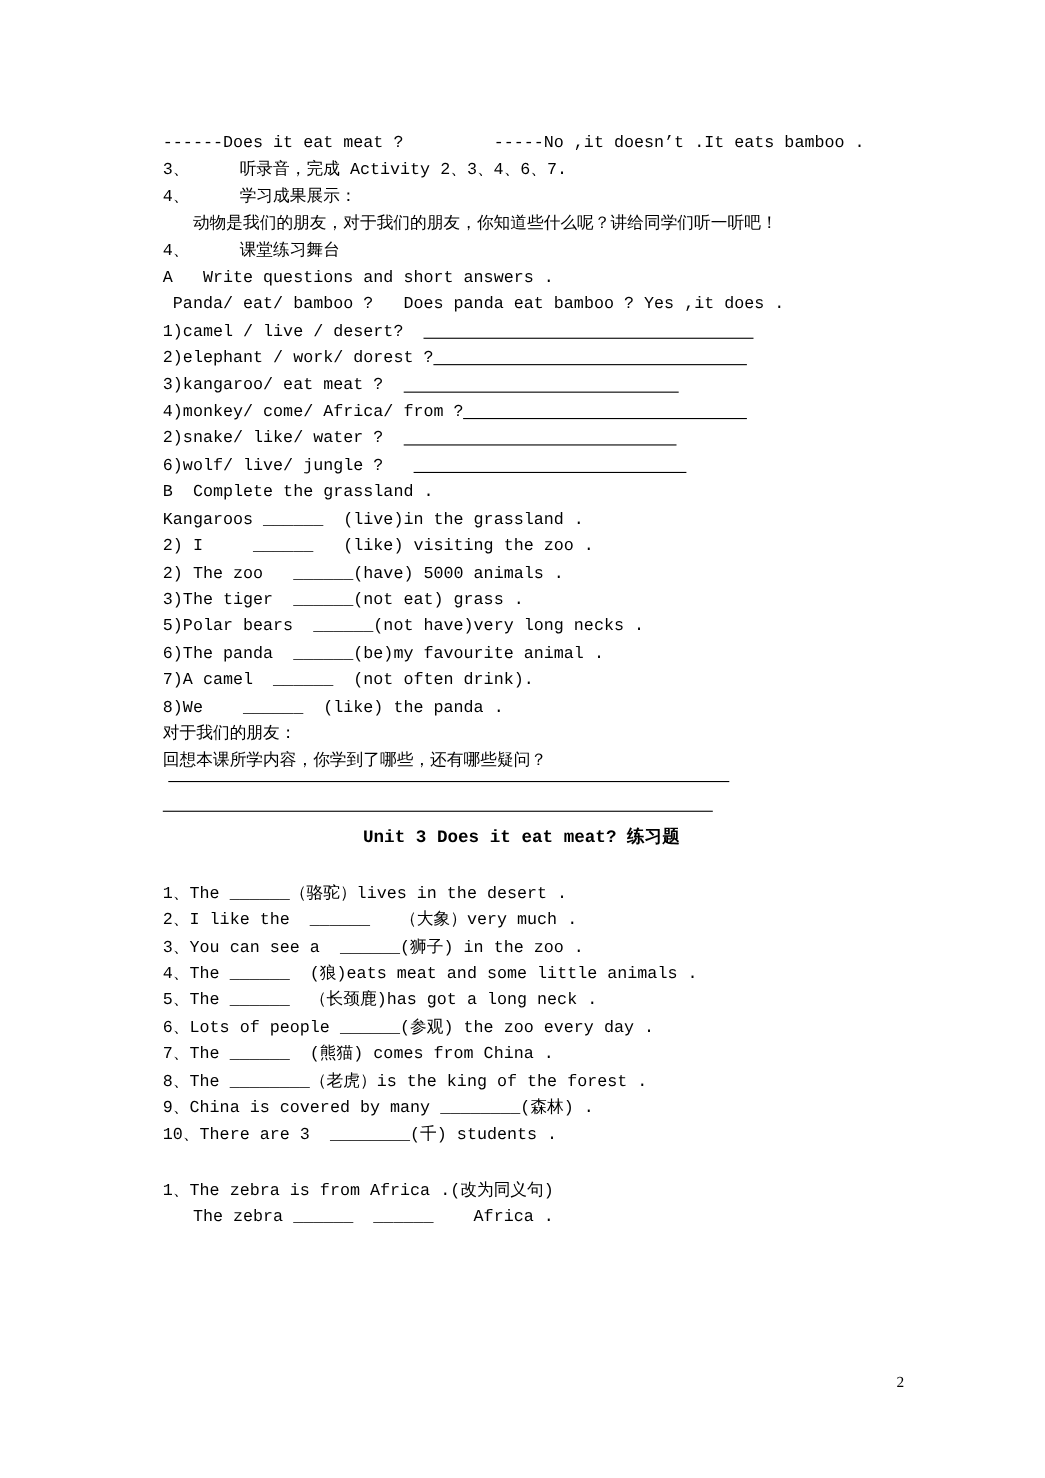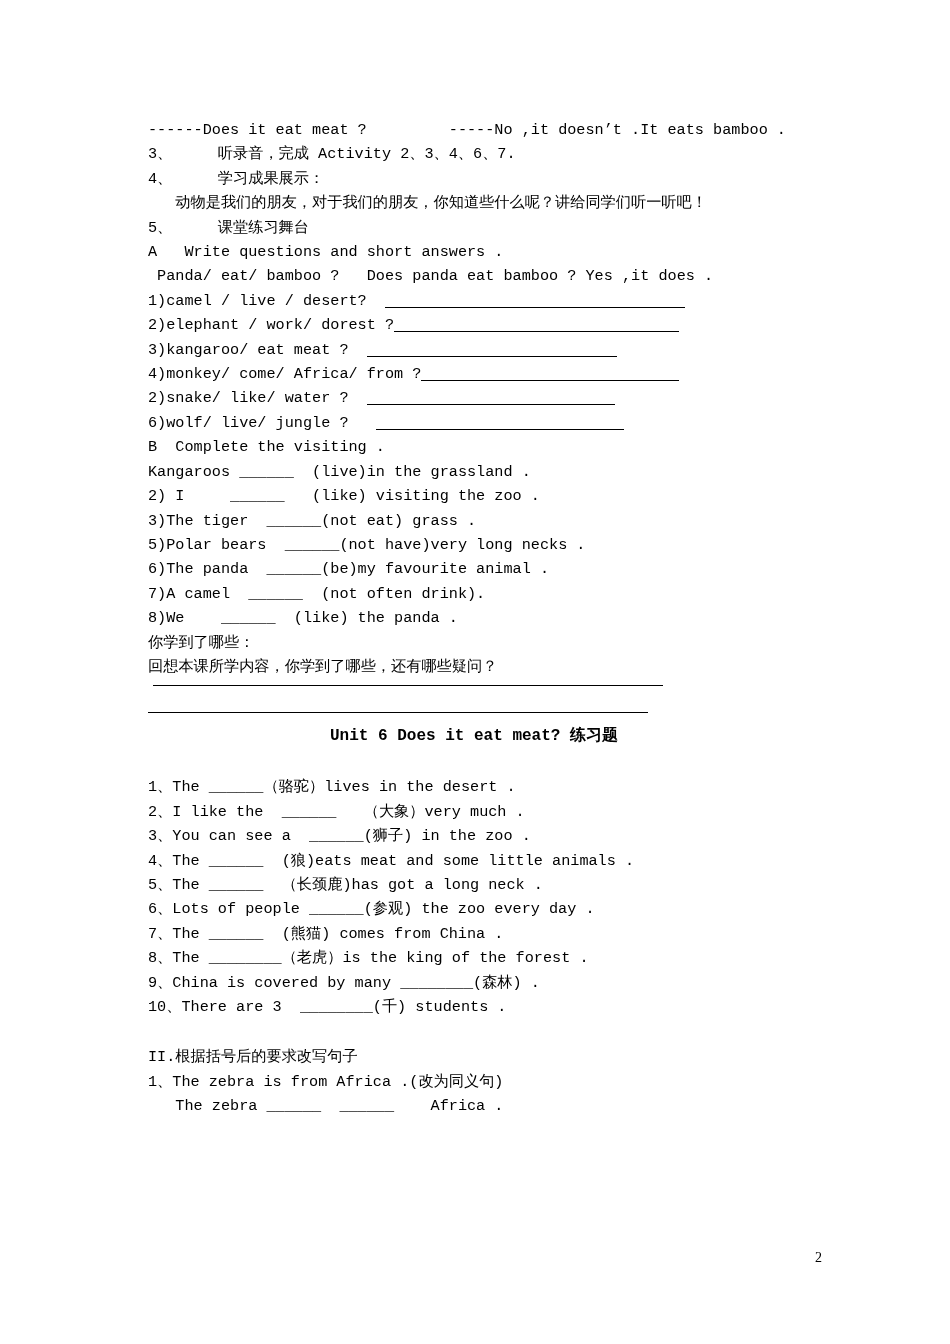--- a/index.html
+++ b/index.html
@@ -67,65 +67,65 @@
 </style>
 </head>
 <body>
 
 <div class="page">
 
   <div class="mixed">------Does it eat meat ?         -----No ,it doesn’t .It eats bamboo .</div>
   <div class="mixed">3、     听录音，完成 Activity 2、3、4、6、7.</div>
   <div class="mixed">4、     学习成果展示：</div>
   <div class="mixed">   动物是我们的朋友，对于我们的朋友，你知道些什么呢？讲给同学们听一听吧！</div>
-  <div class="mixed">5、     课堂练习舞台</div>
+  <div class="mixed">4、     课堂练习舞台</div>
   <div class="mixed">A   Write questions and short answers .</div>
 
   <div class="mixed"><span> Panda/ eat/ bamboo ?   </span><span class="answer-ul">Does panda eat bamboo ? Yes ,it does .</span></div>
 
   <div class="mixed"><span>1)camel / live / desert?  </span><span class="u" style="width:300px"></span></div>
   <div class="mixed"><span>2)elephant / work/ dorest ?</span><span class="u" style="width:285px"></span></div>
   <div class="mixed"><span>3)kangaroo/ eat meat ?  </span><span class="u" style="width:250px"></span></div>
   <div class="mixed"><span>4)monkey/ come/ Africa/ from ?</span><span class="u" style="width:258px"></span></div>
   <div class="mixed"><span>2)snake/ like/ water ?  </span><span class="u" style="width:248px"></span></div>
   <div class="mixed"><span>6)wolf/ live/ jungle ?   </span><span class="u" style="width:248px"></span></div>
 
-  <div class="mixed">B  Complete the visiting .</div>
+  <div class="mixed">B  Complete the grassland .</div>
   <div class="mixed">Kangaroos ______  (live)in the grassland .</div>
   <div class="mixed">2) I     ______   (like) visiting the zoo .</div>
+  <div class="mixed">2) The zoo   ______(have) 5000 animals .</div>
   <div class="mixed">3)The tiger  ______(not eat) grass .</div>
   <div class="mixed">5)Polar bears  ______(not have)very long necks .</div>
   <div class="mixed">6)The panda  ______(be)my favourite animal .</div>
   <div class="mixed">7)A camel  ______  (not often drink).</div>
   <div class="mixed">8)We    ______  (like) the panda .</div>
 
-  <div class="mixed">你学到了哪些：</div>
+  <div class="mixed">对于我们的朋友：</div>
   <div class="mixed">回想本课所学内容，你学到了哪些，还有哪些疑问？</div>
 
   <div class="gap-6"></div>
   <div class="rule"></div>
   <div class="gap-26"></div>
   <div class="rule2"></div>
 
   <div class="gap-10"></div>
-  <div class="title">Unit 6 Does it eat meat? 练习题</div>
+  <div class="title">Unit 3 Does it eat meat? 练习题</div>
 
   <div class="gap-20"></div>
   <div class="gap-6"></div>
 
   <div class="mixed">1、The ______（骆驼）lives in the desert .</div>
   <div class="mixed">2、I like the  ______   （大象）very much .</div>
   <div class="mixed">3、You can see a  ______(狮子) in the zoo .</div>
   <div class="mixed">4、The ______  (狼)eats meat and some little animals .</div>
   <div class="mixed">5、The ______  （长颈鹿)has got a long neck .</div>
   <div class="mixed">6、Lots of people ______(参观) the zoo every day .</div>
   <div class="mixed">7、The ______  (熊猫) comes from China .</div>
   <div class="mixed">8、The ________（老虎）is the king of the forest .</div>
   <div class="mixed">9、China is covered by many ________(森林) .</div>
   <div class="mixed">10、There are 3  ________(千) students .</div>
 
   <div class="gap-26"></div>
-  <div class="mixed">II.根据括号后的要求改写句子</div>
   <div class="mixed">1、The zebra is from Africa .(改为同义句)</div>
   <div class="mixed">   The zebra ______  ______    Africa .</div>
 
   <div class="pagenum">2</div>
 </div>
 
 </body></html>

